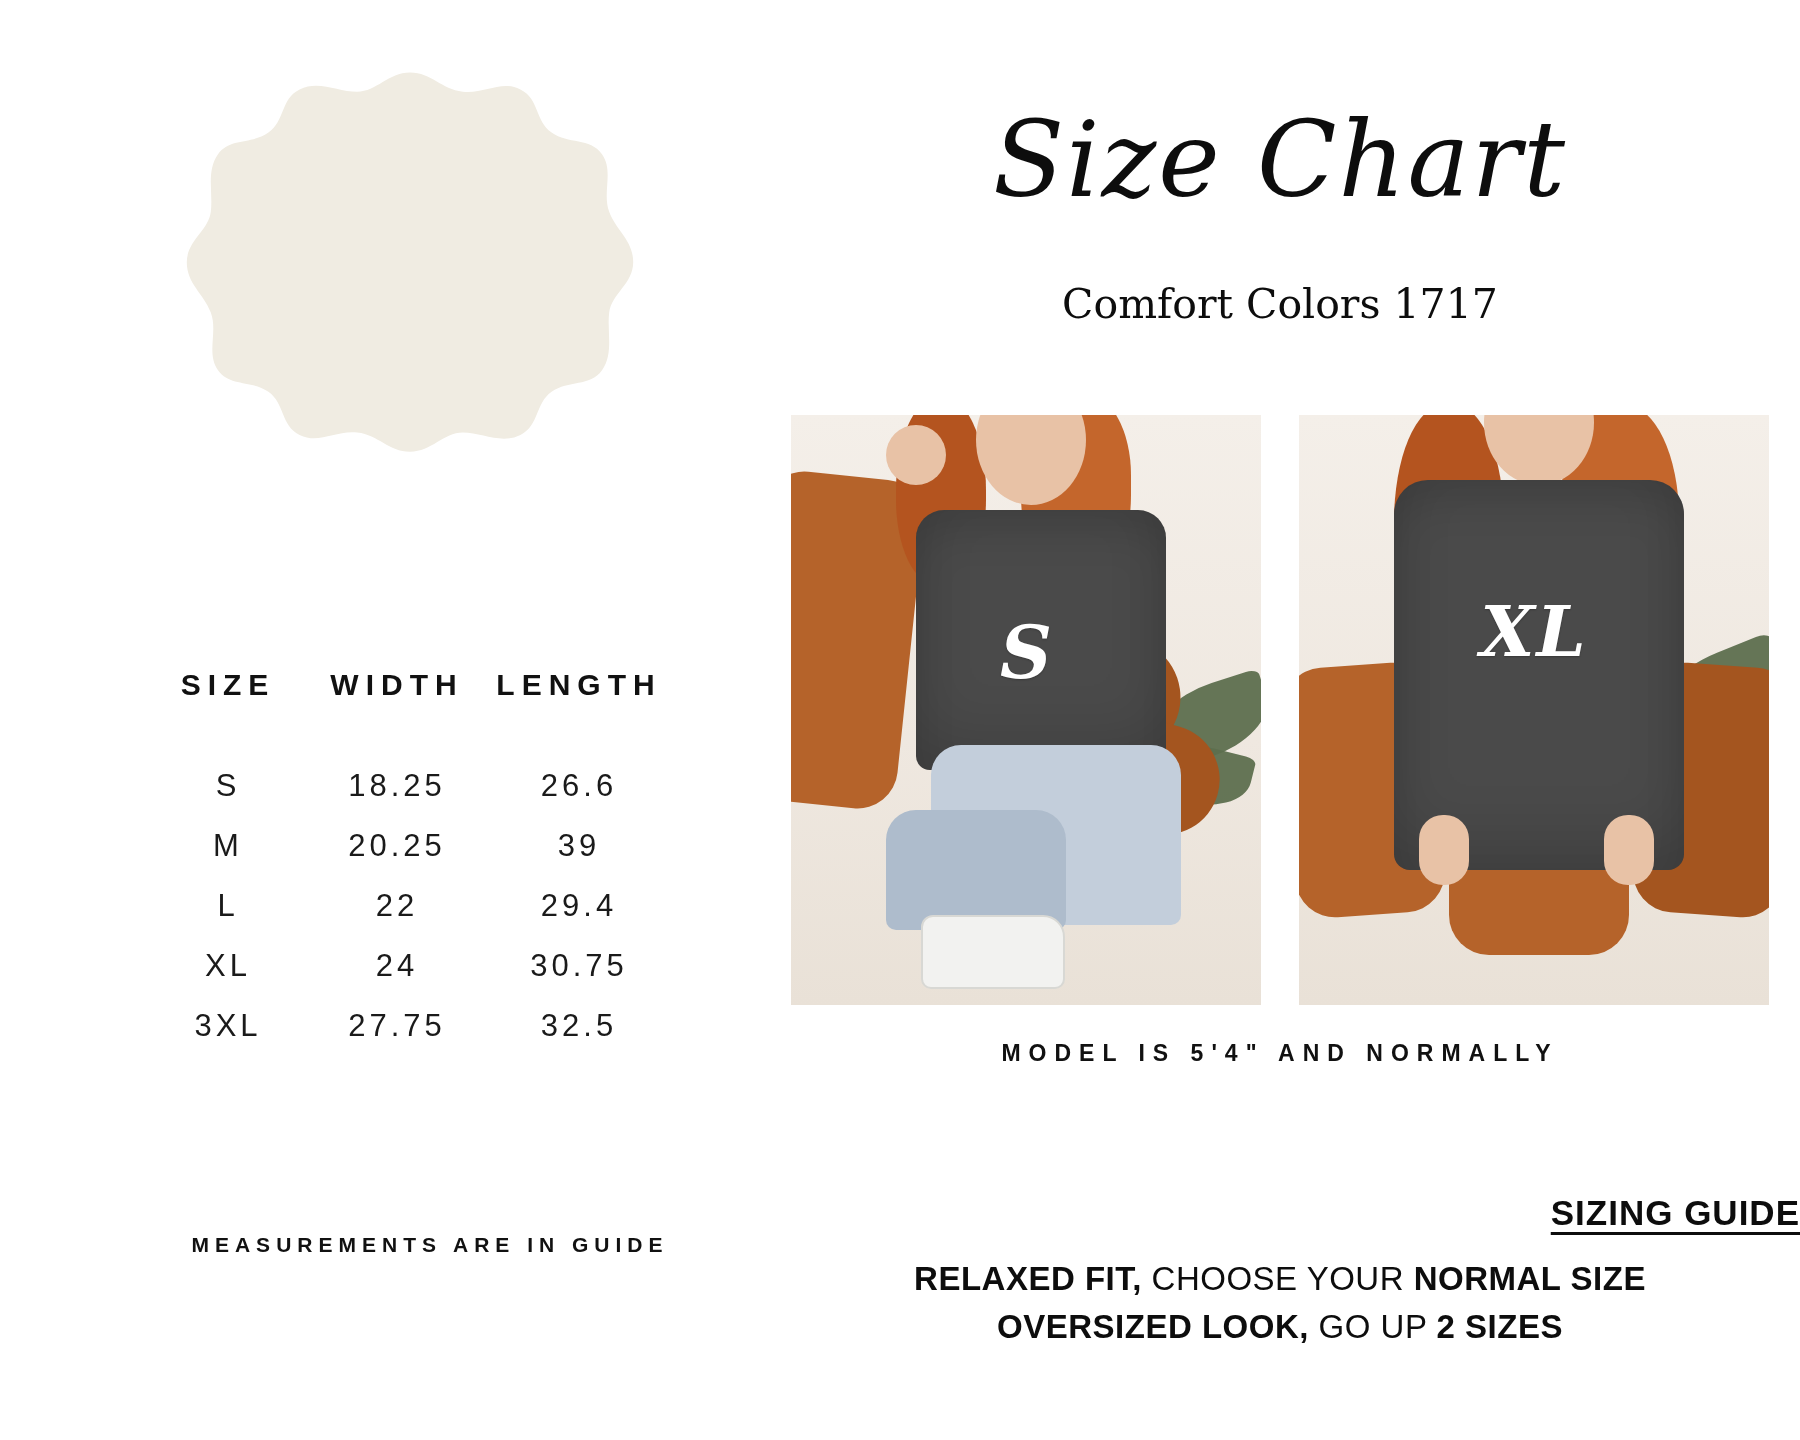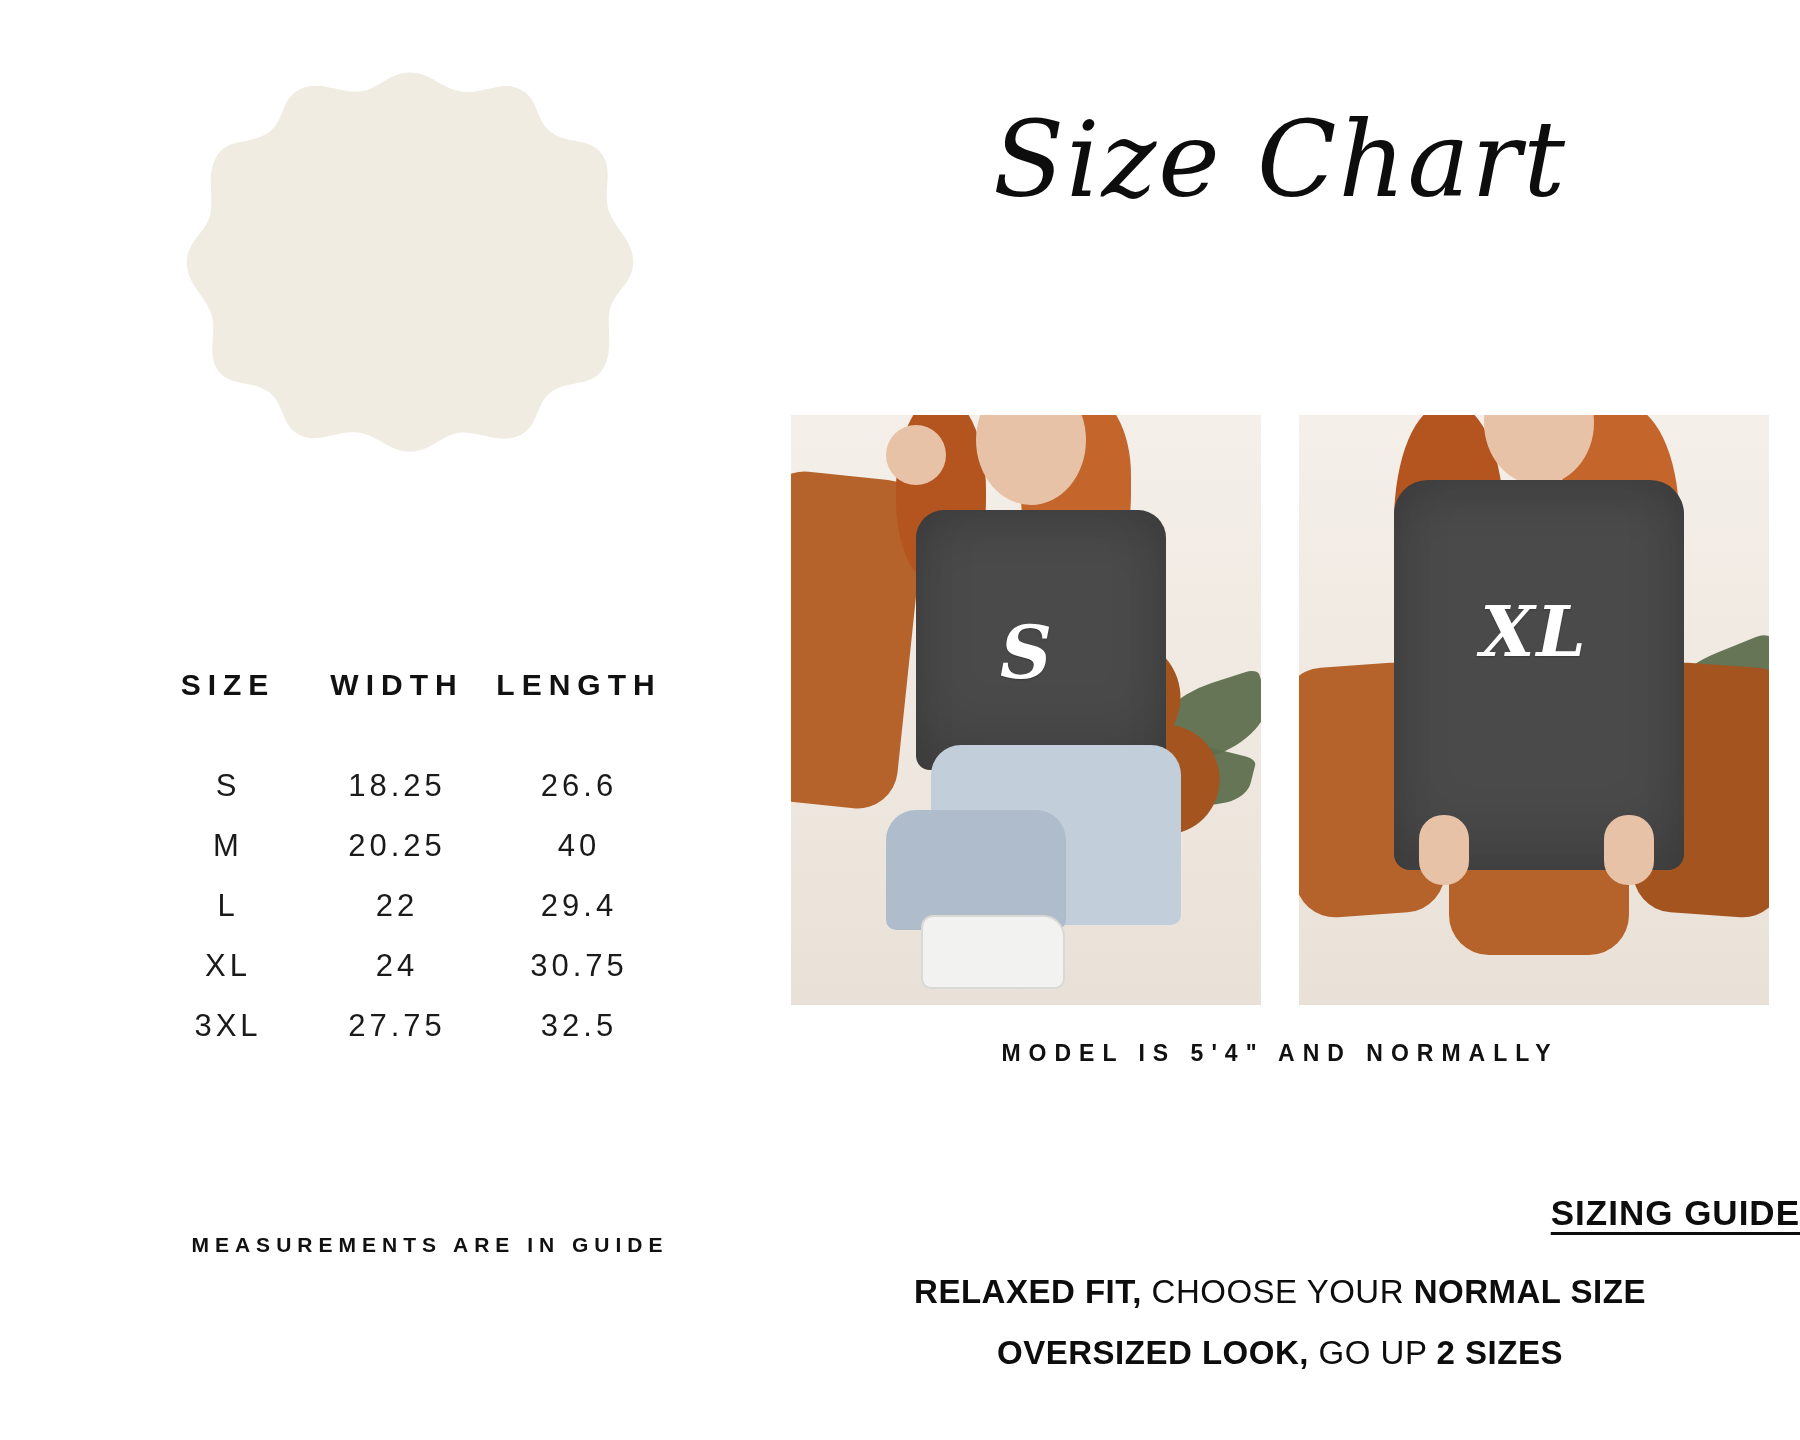--- a/index.html
+++ b/index.html
@@ -229,21 +229,20 @@
     width: 1040px;
     text-align: center;
     color: #0d0d0d;
   }
   .guide-line {
     font-family: "Liberation Sans", sans-serif;
     font-size: 33px;
     font-weight: 400;
     line-height: 1.45;
     letter-spacing: 0.5px;
-    margin-top: 13px;
   }
   .guide-line b { font-weight: 700; }
 </style>
 </head>
 <body>
 
 <div class="left-col">
 
   <div class="blob-wrap">
     <svg viewBox="0 0 200 200" aria-hidden="true">
@@ -263,21 +262,21 @@
       </thead>
       <tbody>
         <tr>
           <td>S</td>
           <td>18.25</td>
           <td>26.6</td>
         </tr>
         <tr>
           <td>M</td>
           <td>20.25</td>
-          <td>40</td>
+          <td>39</td>
         </tr>
         <tr>
           <td>L</td>
           <td>22</td>
           <td>29.4</td>
         </tr>
         <tr>
           <td>XL</td>
           <td>24</td>
           <td>30.75</td>
@@ -290,20 +289,21 @@
       </tbody>
     </table>
   </div>
 
   <div class="measure-note">MEASUREMENTS ARE IN GUIDE</div>
 </div>
 
 <div class="right-col">
 
   <div class="title-script">Size Chart</div>
+  <div class="title-sub">Comfort Colors 1717</div>
 
   <div class="photos">
 
     <div class="photo photo-a">
       <div class="bg-room"></div>
       <div class="leaf" style="right:-10px; top:270px; width:120px; height:70px; transform:rotate(-18deg);"></div>
       <div class="leaf" style="right:10px; top:330px; width:110px; height:60px; transform:rotate(14deg);"></div>
       <div class="jacket" style="left:-40px; top:60px; width:160px; height:330px; transform:rotate(6deg);"></div>
       <div class="jacket dark" style="left:160px; top:230px; width:230px; height:120px; border-radius:60px; transform:rotate(-8deg);"></div>
       <div class="jacket dark" style="left:250px; top:300px; width:180px; height:110px; border-radius:60px; transform:rotate(16deg);"></div>

